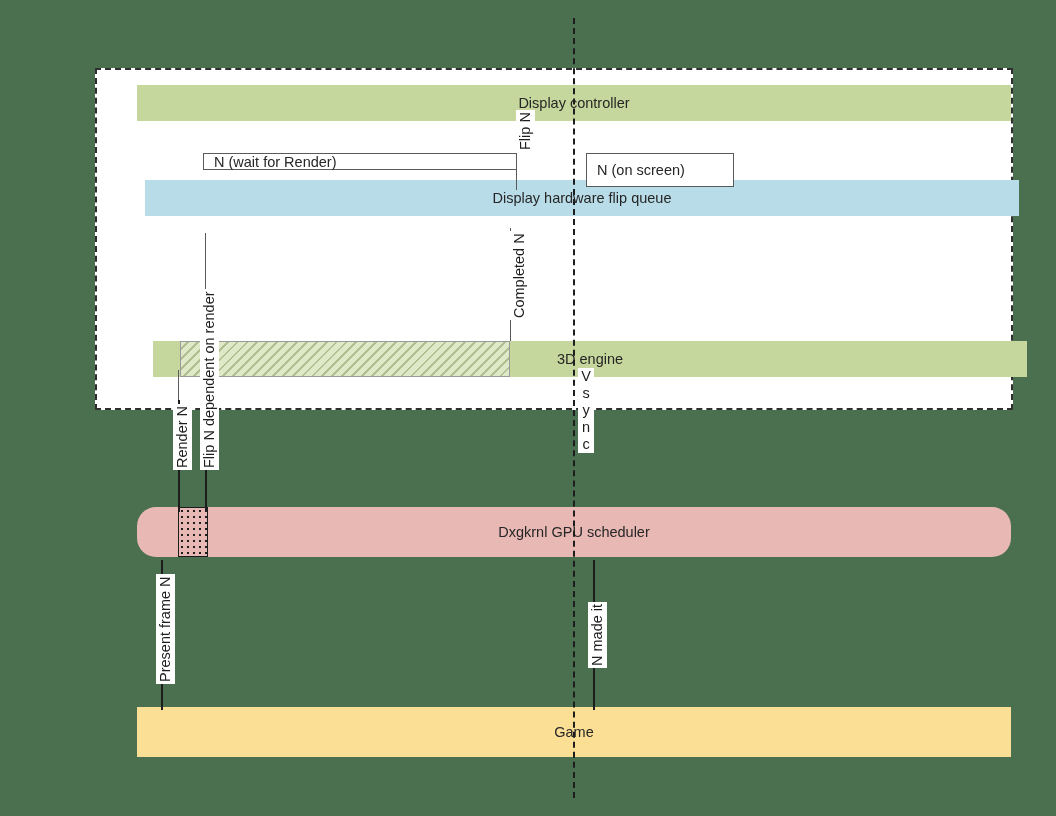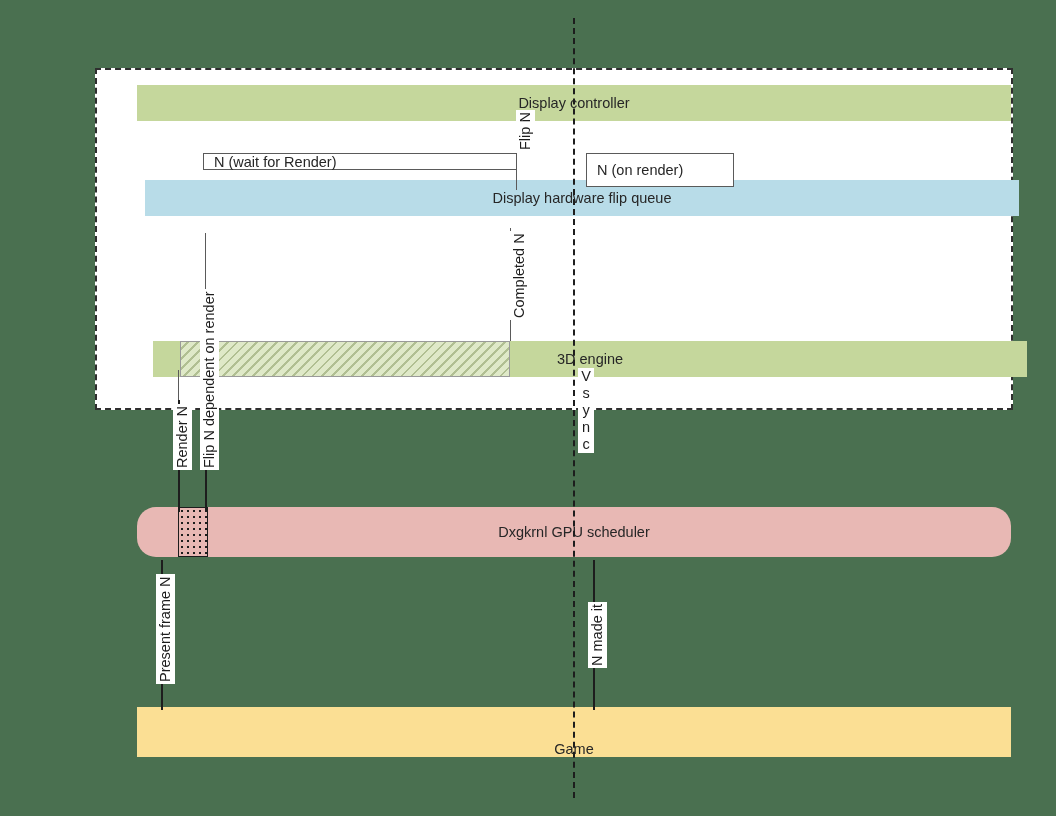--- a/index.html
+++ b/index.html
@@ -48,21 +48,21 @@
   }
   .band-green { background: #c5d79c; }
   .band-blue  { background: #b8dce8; margin-left: 8px; }
   .band-pink  { background: #e8b8b4; }
   .band-yellow{ background: #fbdf94; }
 
   #band-display-controller { top: 85px; text-align: center; }
   #band-flip-queue        { top: 180px; }
   #band-3d-engine         { top: 341px; margin-left: 16px; }
   #band-dxgkrnl           { top: 507px; height: 50px; border-radius: 19px; }
-  #band-game              { top: 707px; height: 50px; align-items: flex-end; }
+  #band-game              { top: 707px; height: 50px; }
 
   
   .hatch-block {
     position: absolute;
     left: 180px;
     top: 341px;
     width: 330px;
     height: 36px;
     border: 1px solid #9a9a9a;
     box-sizing: border-box;
@@ -181,21 +181,21 @@
   </div>
 
   <div class="hatch-block"></div>
   <div class="dot-block"></div>
 
   <div class="queue-box" id="queue-box-wait">
     <span>N (wait for Render)</span>
   </div>
 
   <div class="queue-box" id="queue-box-onscreen">
-    <span>N (on render)</span>
+    <span>N (on screen)</span>
   </div>
 
   <div class="vsync-line"></div>
   <div class="vsync-label">
     <span>V</span>
     <span>s</span>
     <span>y</span>
     <span>n</span>
     <span>c</span>
   </div>

